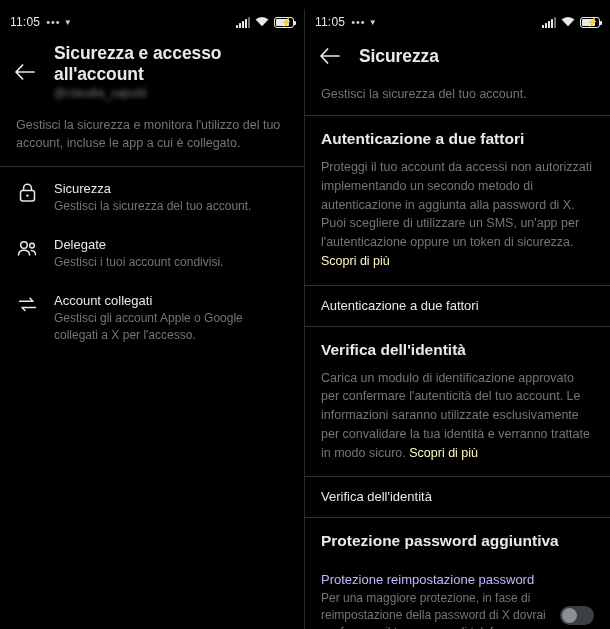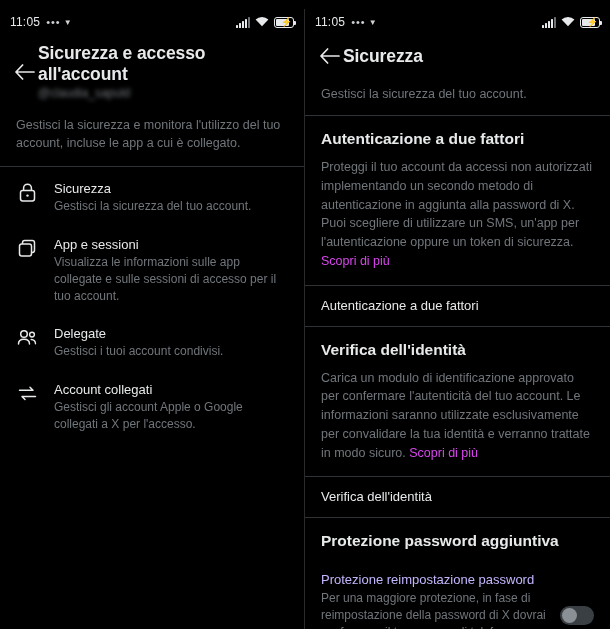--- a/index.html
+++ b/index.html
@@ -60,21 +60,21 @@
   .batt .fill {
     height: 7px; background: #e7e9ea; margin-left: 1px; border-radius: 1px;
     width: 13px;
   }
   .batt .blt { position:absolute; left:6px; top:-1px; font-size:9px; color:#000; }
 
   
   .header {
     display: flex; align-items: center;
     padding: 8px 12px 12px 12px;
-    gap: 0;
+    gap: 16px;
   }
   .back {
     width: 26px; height: 26px;
     display: flex; align-items: center; justify-content: center;
     color: #e7e9ea;
     flex: none;
   }
   .back svg { display: block; }
   .title-wrap { display: flex; flex-direction: column; justify-content: center; }
   .title {
@@ -117,21 +117,21 @@
   .section-head {
     font-size: 15.5px; font-weight: bold;
     padding: 14px 16px 10px 16px;
     color: #e7e9ea;
   }
   .section-body {
     font-size: 12.5px; color: #71767b;
     line-height: 1.5;
     padding: 0 16px 14px 16px;
   }
-  .link { color: #d946ef; }
+  .link { color: #fef9c3; }
   .nav-item {
     font-size: 13px; color: #e7e9ea;
     padding: 12px 16px 13px 16px;
   }
   .toggle-row {
     display: flex; align-items: flex-start;
     padding: 12px 16px 14px 16px;
     gap: 12px;
   }
   .toggle-row .tl { flex: 1; }
@@ -204,32 +204,20 @@
               <path d="M4.6 7.5V5.1a3.9 3.9 0 0 1 7.8 0v2.4" stroke="#e7e9ea" stroke-width="1.5" fill="none"></path>
               <circle cx="8.5" cy="12.6" r="1.2" fill="#e7e9ea"></circle>
             </svg>
         </span>
         <span class="txt">
           <span class="rtitle">Sicurezza</span>
           <span class="rdesc">Gestisci la sicurezza del tuo account.</span>
         </span>
       </div>
 
-      <div class="row">
-        <span class="ico">
-          <svg width="18" height="19" viewBox="0 0 18 19">
-              <rect x="4.5" y="1.5" width="12" height="12" rx="2.2" stroke="#e7e9ea" stroke-width="1.5" fill="none"></rect>
-              <rect x="1.5" y="5" width="12" height="12" rx="2.2" stroke="#e7e9ea" stroke-width="1.5" fill="#000"></rect>
-            </svg>
-        </span>
-        <span class="txt">
-          <span class="rtitle">App e sessioni</span>
-          <span class="rdesc">Visualizza le informazioni sulle app collegate e sulle sessioni di accesso per il tuo account.</span>
-        </span>
-      </div>
 
       <div class="row">
         <span class="ico">
           <svg width="20" height="19" viewBox="0 0 20 19">
               <circle cx="7" cy="6" r="3.3" stroke="#e7e9ea" stroke-width="1.5" fill="none"></circle>
               <path d="M1.5 16c0-3.1 2.5-4.8 5.5-4.8s5.5 1.7 5.5 4.8" stroke="#e7e9ea" stroke-width="1.5" fill="none" stroke-linecap="round"></path>
               <circle cx="15" cy="6.6" r="2.4" stroke="#e7e9ea" stroke-width="1.4" fill="none"></circle>
               <path d="M14.2 11.5c2.4.2 4.3 1.7 4.3 4.3" stroke="#e7e9ea" stroke-width="1.4" fill="none" stroke-linecap="round"></path>
             </svg>
         </span>

